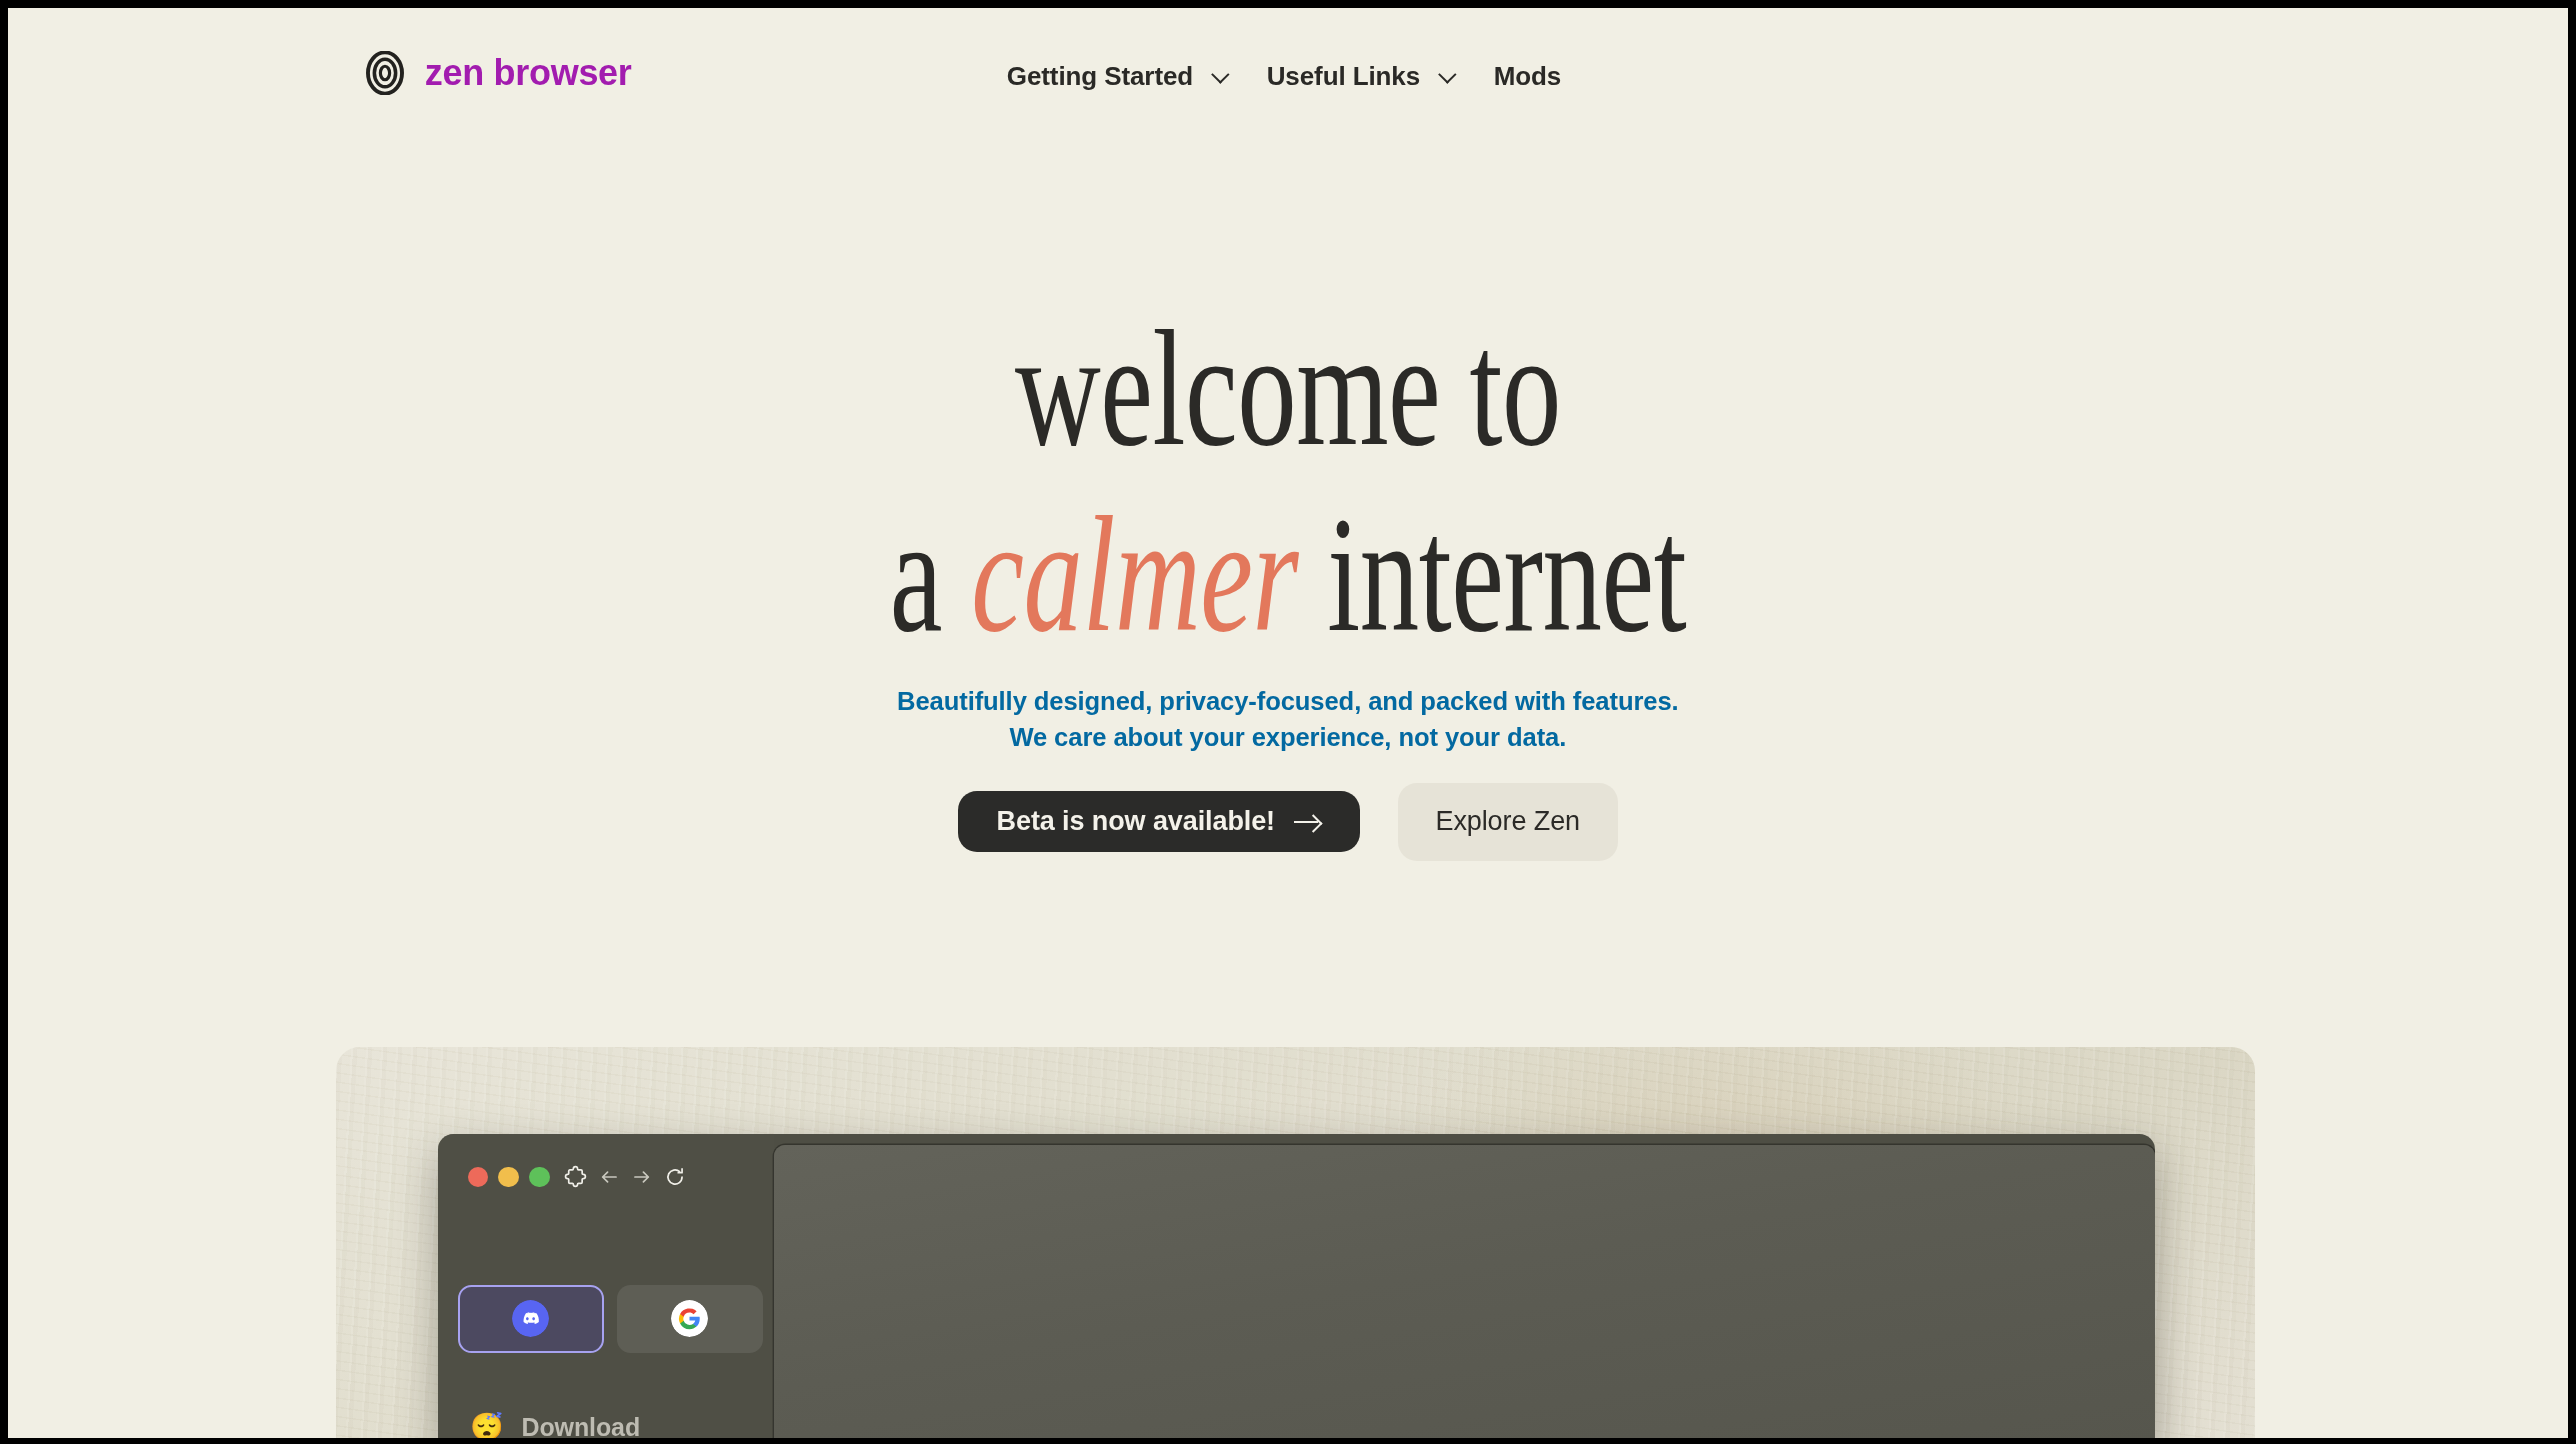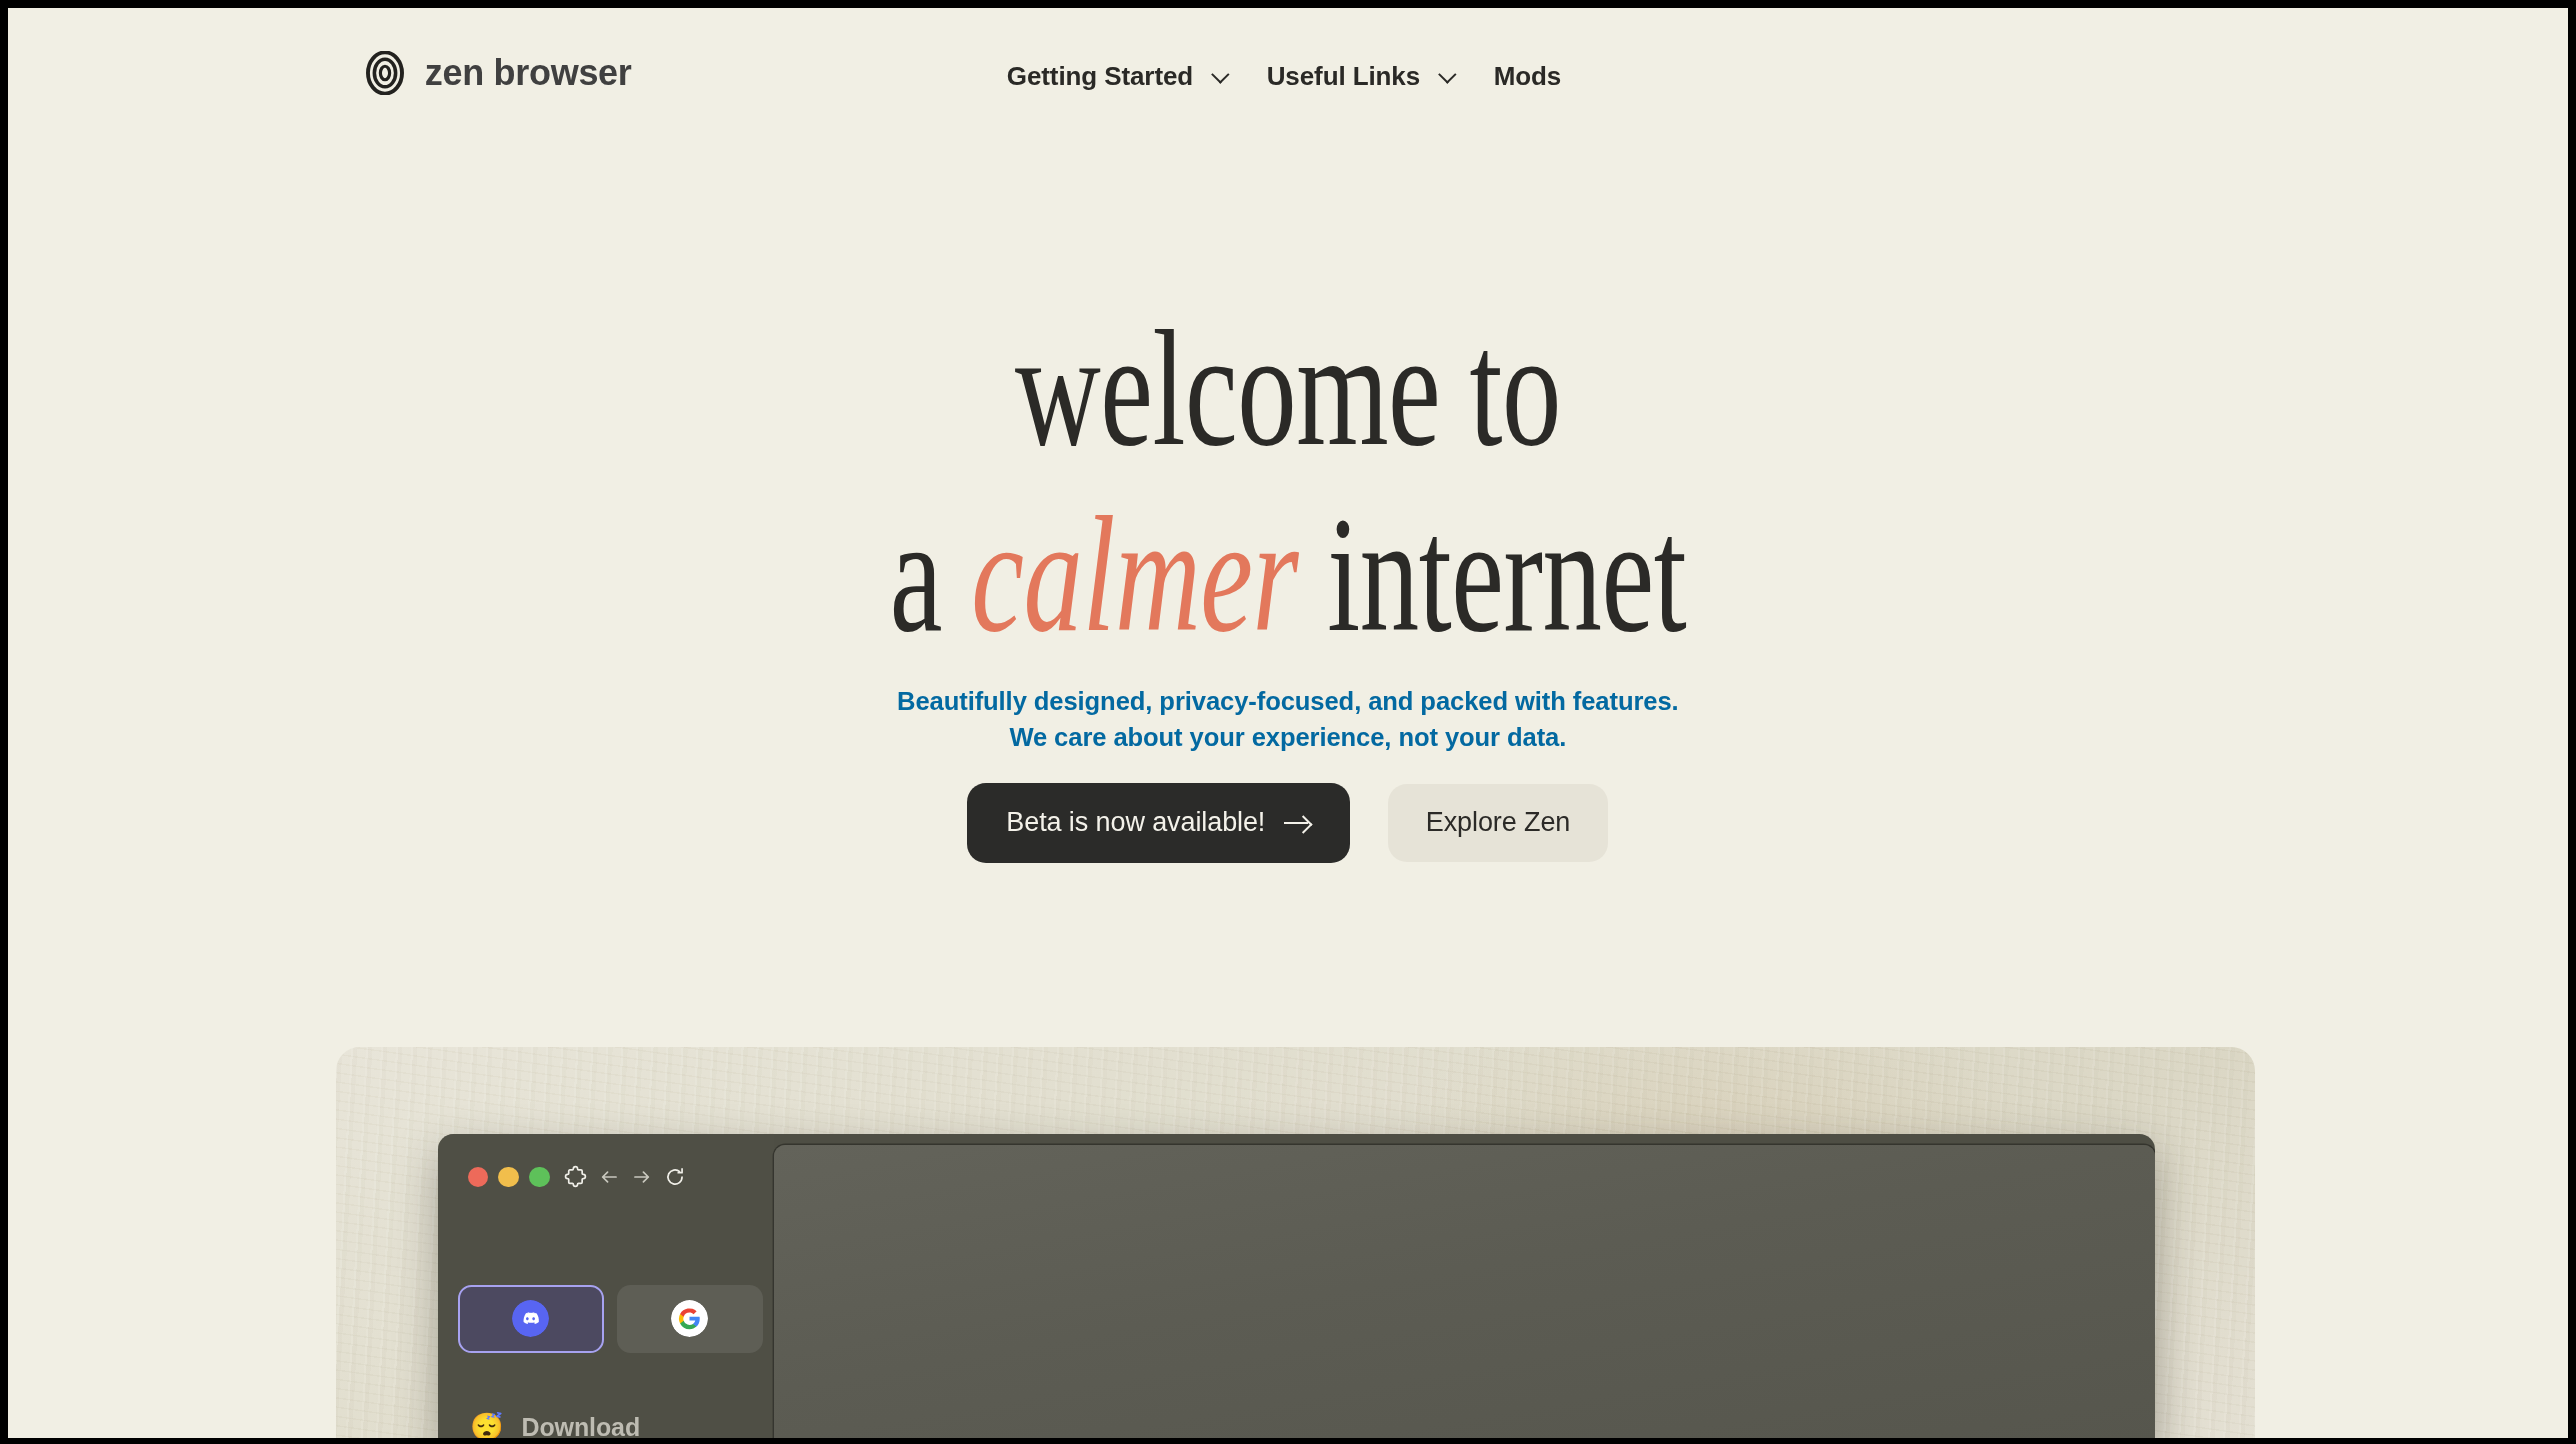--- a/index.html
+++ b/index.html
@@ -39,21 +39,21 @@
     display: flex;
     align-items: center;
     gap: 18px;
     cursor: pointer;
     text-decoration: none;
   }
   .brand-logo { width: 44px; height: 44px; display: block; }
   .brand-name {
     font-size: 36px;
     font-weight: 600;
-    color: #404040;
+    color: #a21caf;
     letter-spacing: -0.3px;
     white-space: nowrap;
     font-family: "Liberation Sans", sans-serif;
   }
 
   .main-nav {
     position: absolute;
     left: 999px;
     top: 53px;
     display: flex;
@@ -188,24 +188,24 @@
     gap: 38px;
   }
   .btn-primary {
     display: flex;
     align-items: center;
     gap: 18.5px;
     background: #2B2B29;
     color: #F4F2EA;
     border: none;
     border-radius: 19px;
-    height: 80px;
+    height: 61px;
     padding: 0 39px;
     font-size: 27px;
-    font-weight: 400;
+    font-weight: 700;
     cursor: pointer;
     white-space: nowrap;
     font-family: "Liberation Sans", sans-serif;
     letter-spacing: -0.1px;
   }
   .btn-secondary {
     background: #E6E3D7;
     color: #2B2A27;
     border: none;
     border-radius: 19px;

